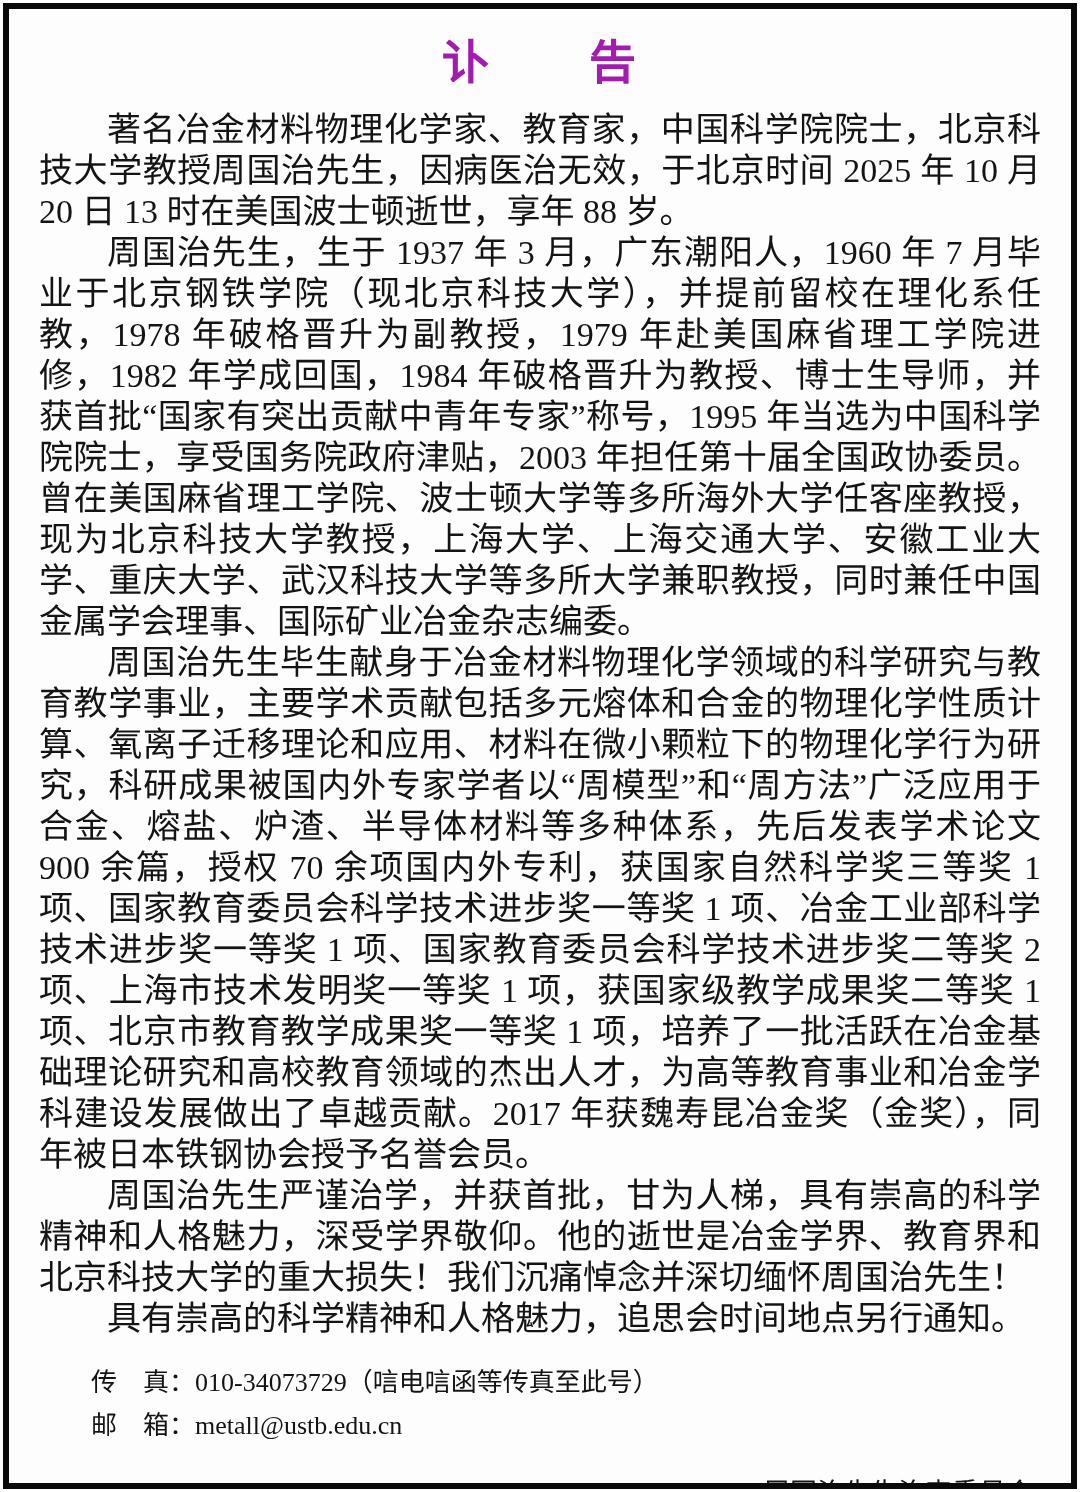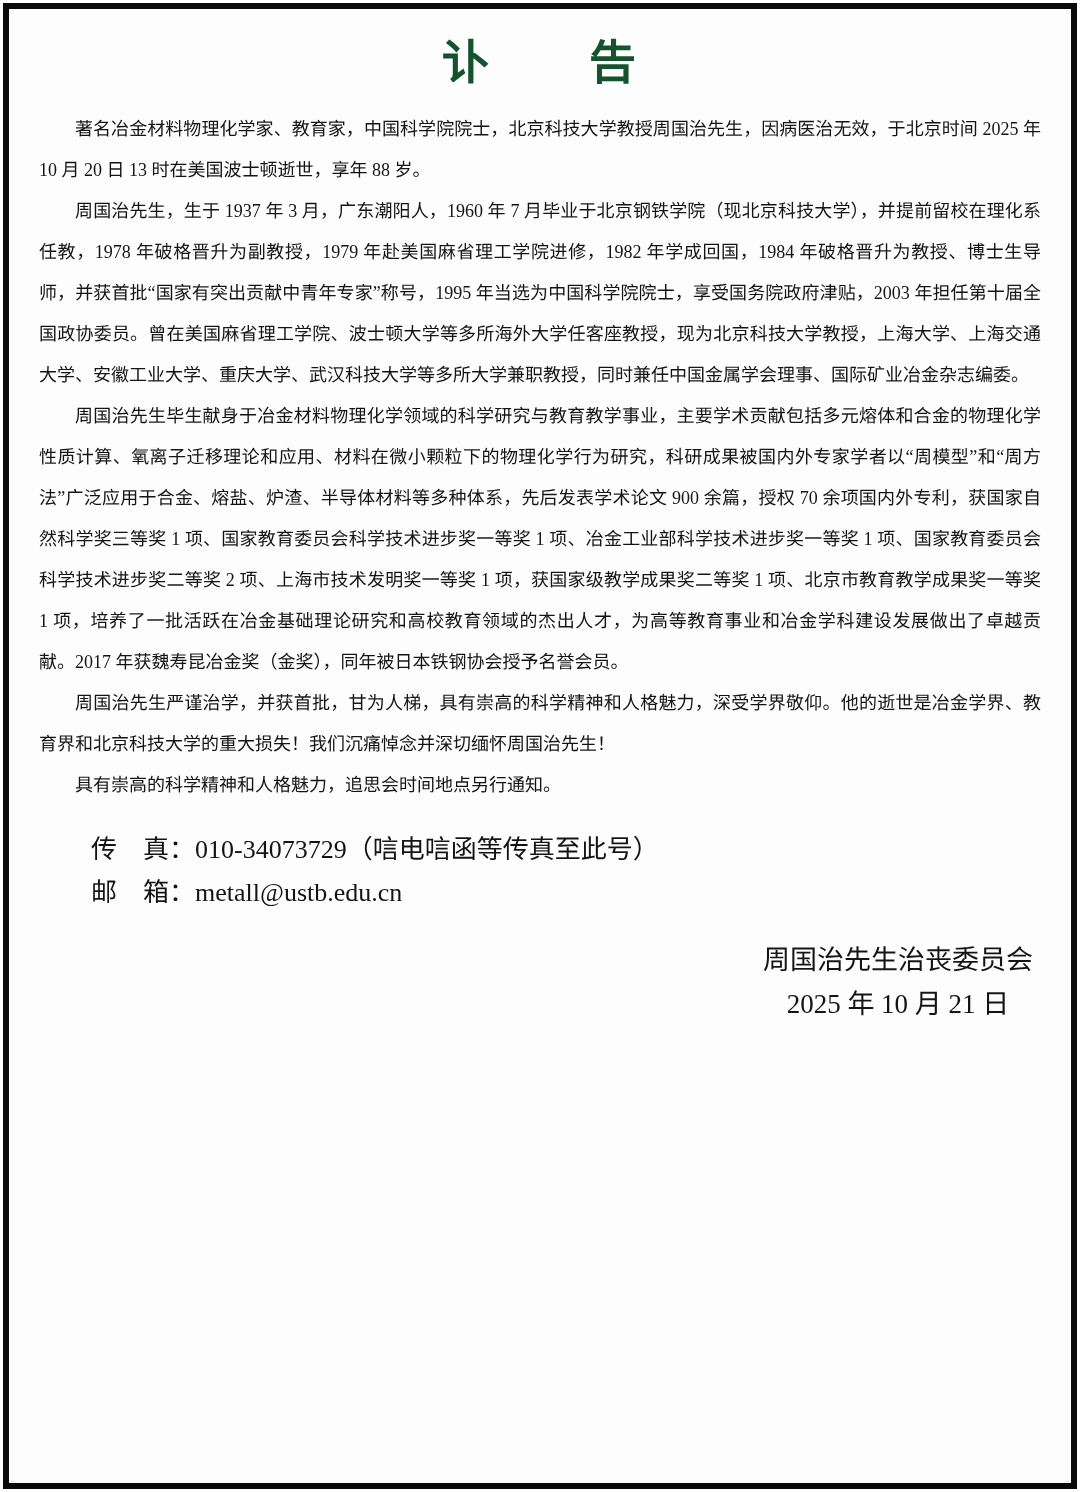--- a/index.html
+++ b/index.html
@@ -24,24 +24,24 @@
     height: 100%;
     padding: 24px 30px 18px 30px;
   }
   .title {
     margin: 0 0 16px 0;
     text-align: center;
     font-size: 47px;
     line-height: 60px;
     font-weight: 700;
     letter-spacing: 2px;
-    color: #14532d;
+    color: #a21caf;
   }
   .body-text {
-    font-size: 18px;
+    font-size: 34px;
     line-height: 41px;
     text-align: justify;
     text-justify: inter-ideograph;
   }
   .para {
     margin: 0;
     text-indent: 2em;
   }
   .contacts {
     margin-top: 22px;

